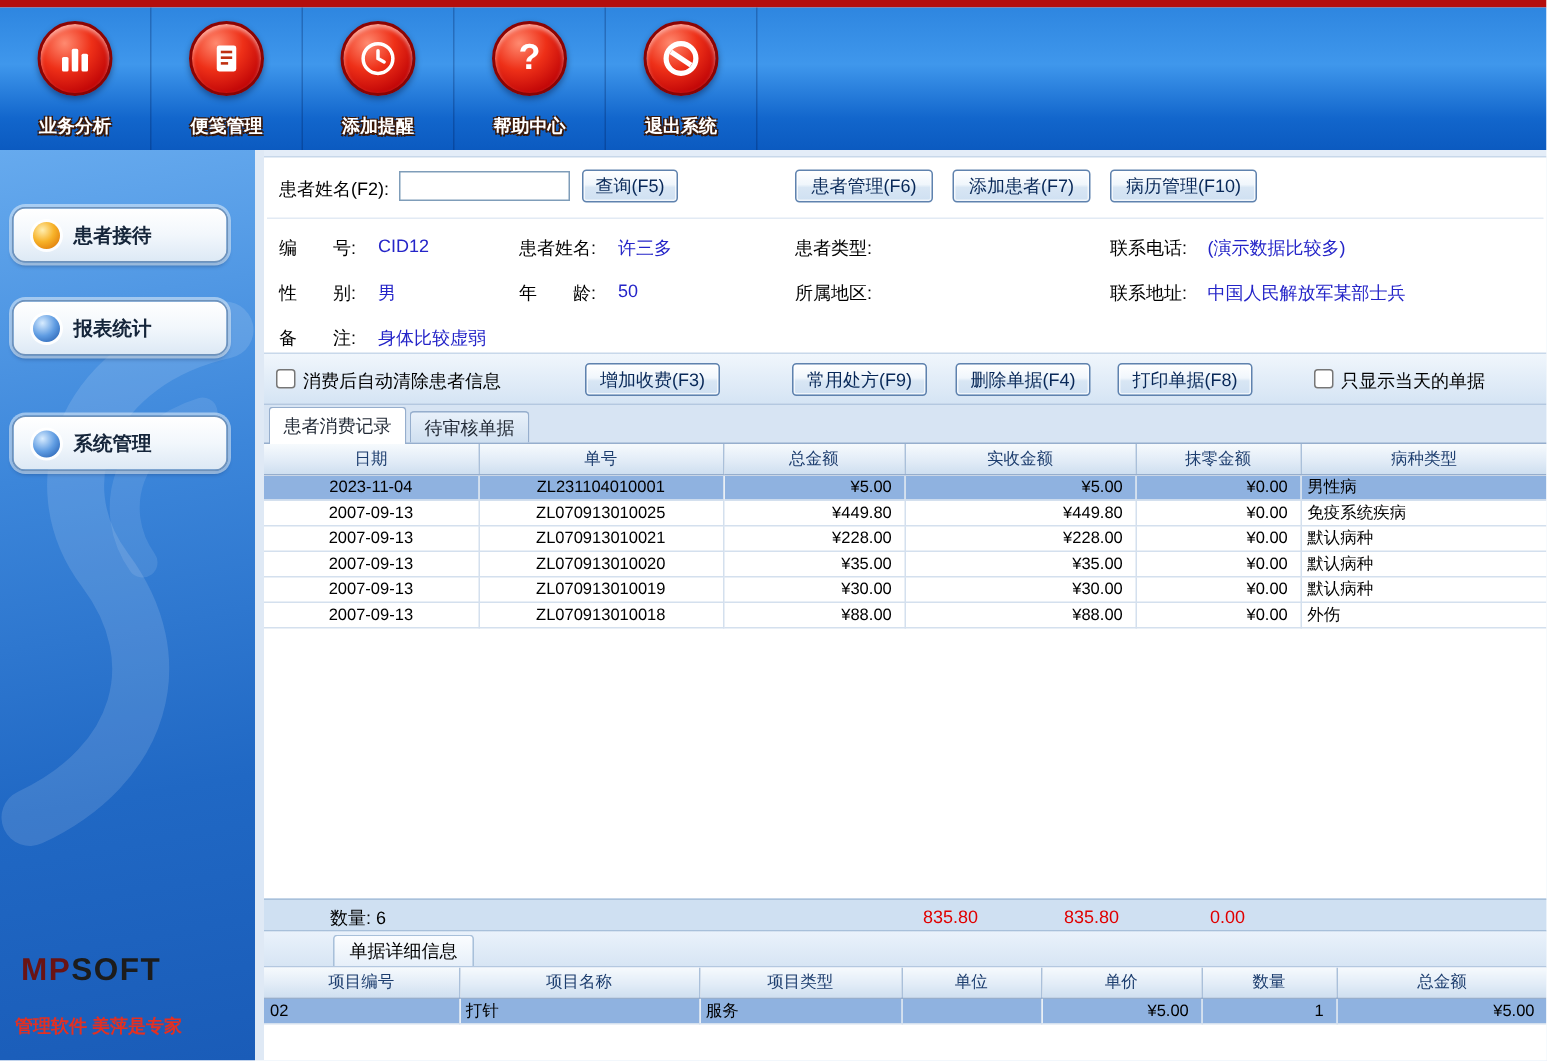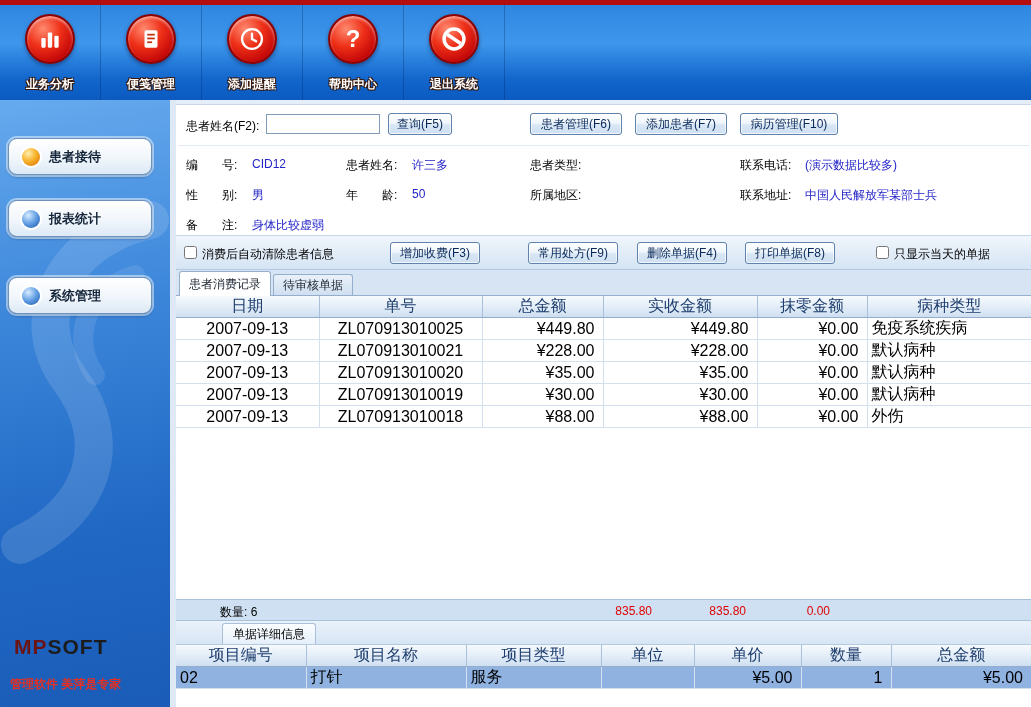--- a/index.html
+++ b/index.html
@@ -90,21 +90,21 @@
   .btn-print  { left:569px; top:6px; width:90px; }
 
   .tabstrip { position:absolute; top:170px; left:0; width:855px; height:26px; background:#d7e4f3;
     border-bottom:1px solid #96aecd; display:flex; align-items:flex-end; padding-left:3px; }
   .tab { height:21px; line-height:20px; padding:0 9px; border:1px solid #96aecd; border-bottom:none;
     border-radius:3px 3px 0 0; background:linear-gradient(180deg,#e9f1fa,#cfdff0); color:#222a36;
     margin-right:2px; cursor:pointer; white-space:nowrap; }
   .tab.active { height:25px; line-height:24px; background:#fff; margin-bottom:-1px; position:relative; z-index:2; }
 
   .grid-area { position:absolute; top:196px; left:0; width:855px; height:303px; background:#fff; overflow:hidden; }
-  table.grid { width:855px; border-collapse:collapse; table-layout:fixed; font-size:16px; }
+  table.grid { width:855px; border-collapse:collapse; table-layout:fixed; font-size:11px; }
   table.grid th { height:20px; font-weight:normal; color:#1c3d6e; text-align:center; cursor:pointer;
     background:linear-gradient(180deg,#f6fafd 0%,#e2ecf7 55%,#cfdff0 100%);
     border-right:1px solid #aac0da; border-bottom:1px solid #96aecd; overflow:hidden; white-space:nowrap; }
   table.grid th:last-child { border-right:none; }
   table.grid td { height:17px; color:#000; border-right:1px solid #d4e0ee; border-bottom:1px solid #d4e0ee;
     overflow:hidden; white-space:nowrap; background:#fff; }
   table.grid td:last-child { border-right:none; }
   table.grid tr.sel td { background:#8fb2e0; }
   .c { text-align:center; } .r { text-align:right; padding-right:8px; } .l { text-align:left; padding-left:4px; }
 
@@ -266,20 +266,28 @@
           <tr>
             <th>日期</th>
             <th>单号</th>
             <th>总金额</th>
             <th>实收金额</th>
             <th>抹零金额</th>
             <th>病种类型</th>
           </tr>
         </thead>
         <tbody>
+          <tr class="sel">
+            <td class="c">2023-11-04</td>
+            <td class="c">ZL231104010001</td>
+            <td class="r">¥5.00</td>
+            <td class="r">¥5.00</td>
+            <td class="r">¥0.00</td>
+            <td class="l">男性病</td>
+          </tr>
           <tr>
             <td class="c">2007-09-13</td>
             <td class="c">ZL070913010025</td>
             <td class="r">¥449.80</td>
             <td class="r">¥449.80</td>
             <td class="r">¥0.00</td>
             <td class="l">免疫系统疾病</td>
           </tr>
           <tr>
             <td class="c">2007-09-13</td>

